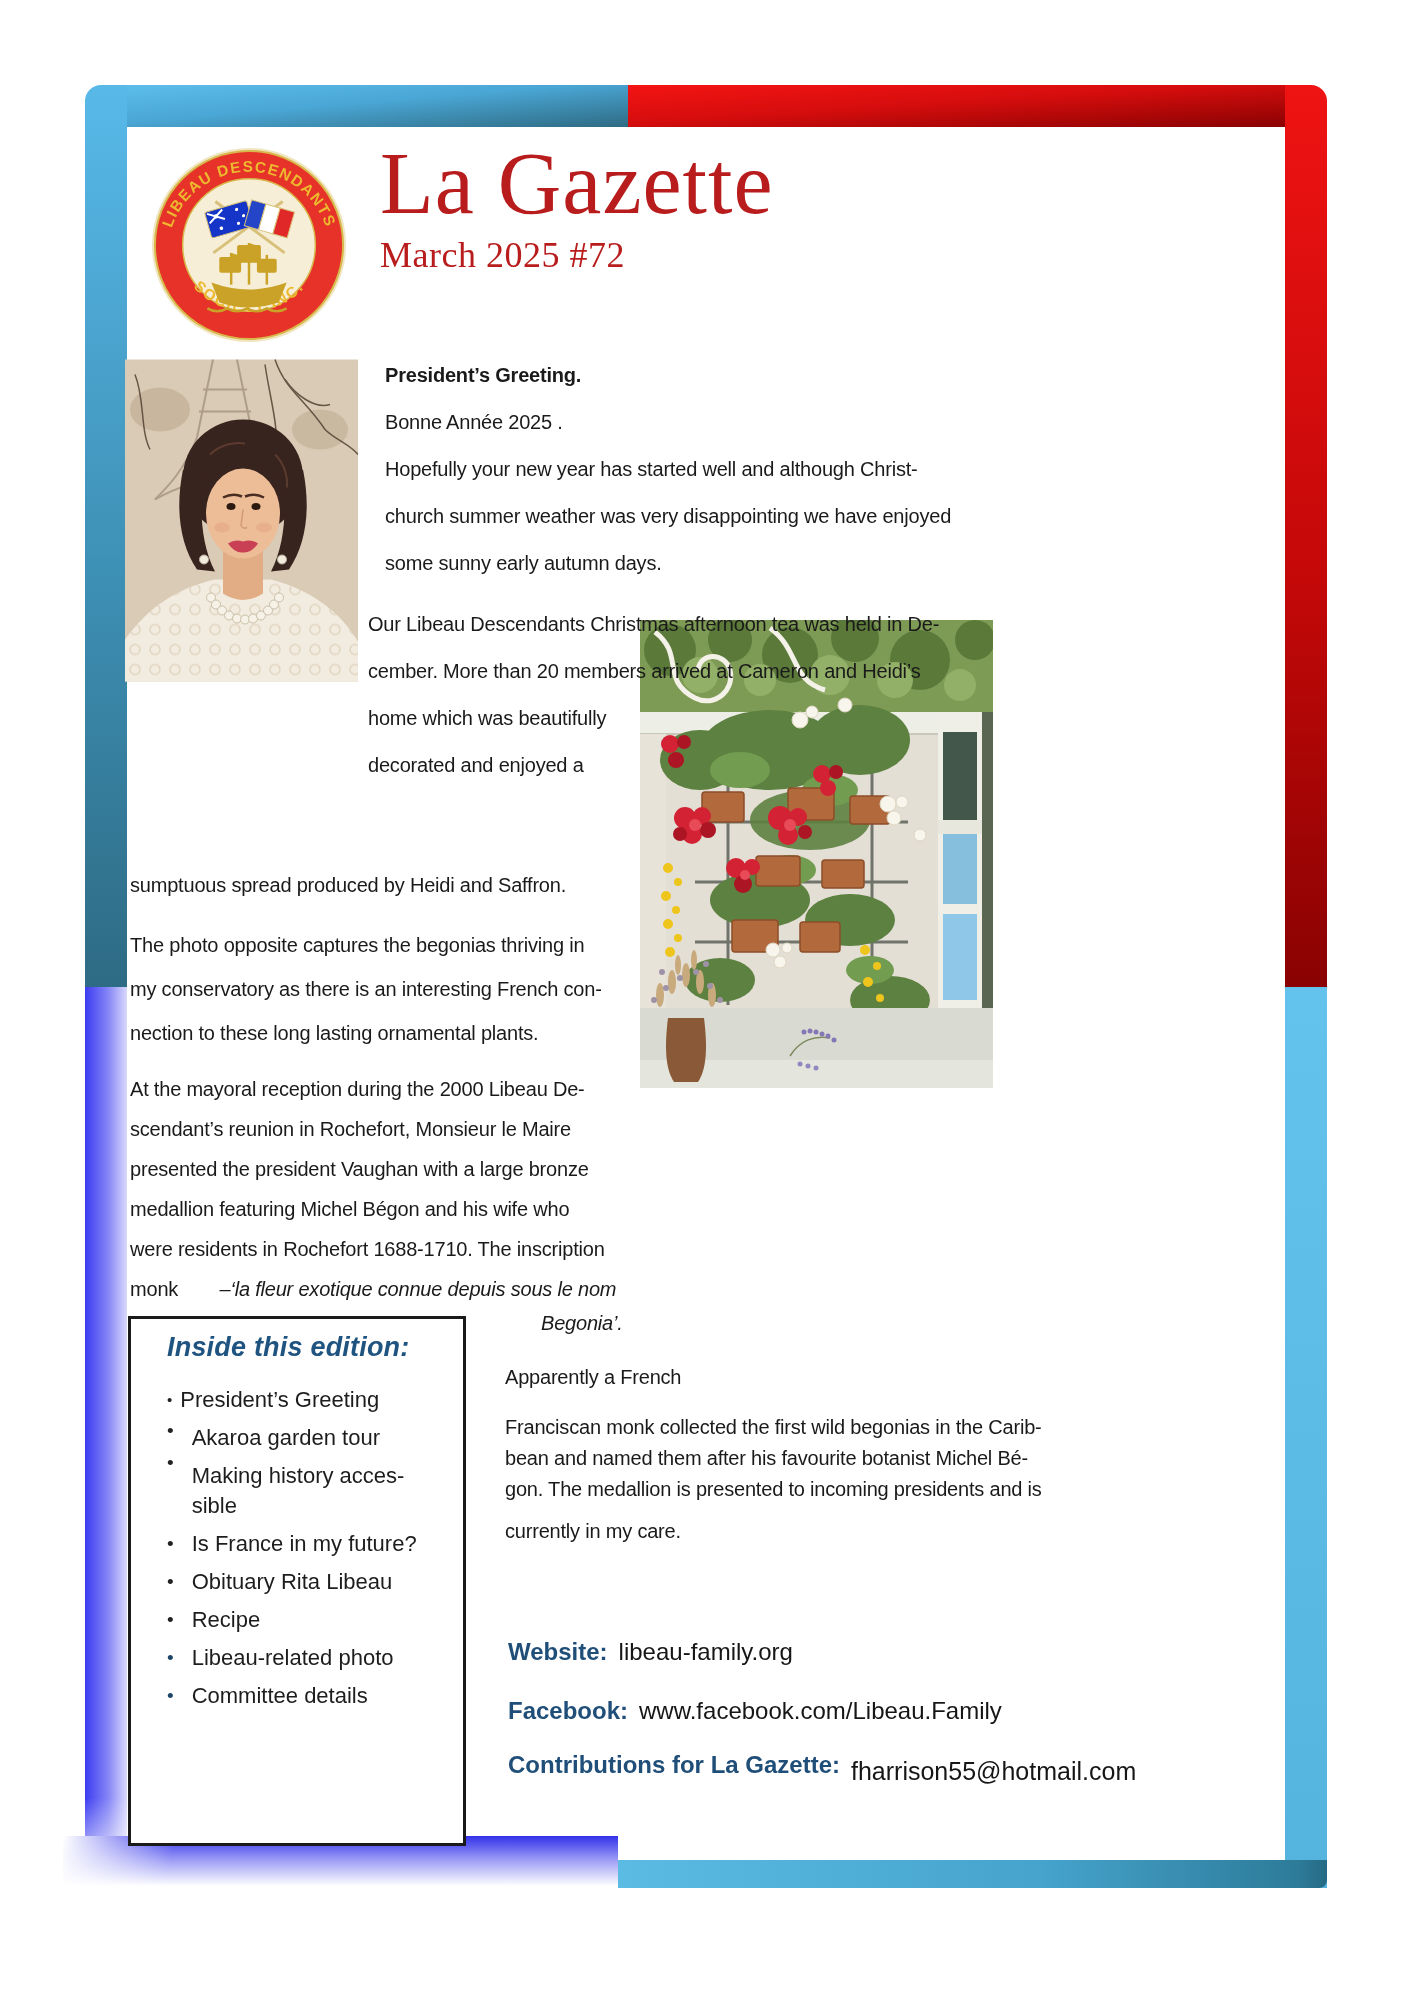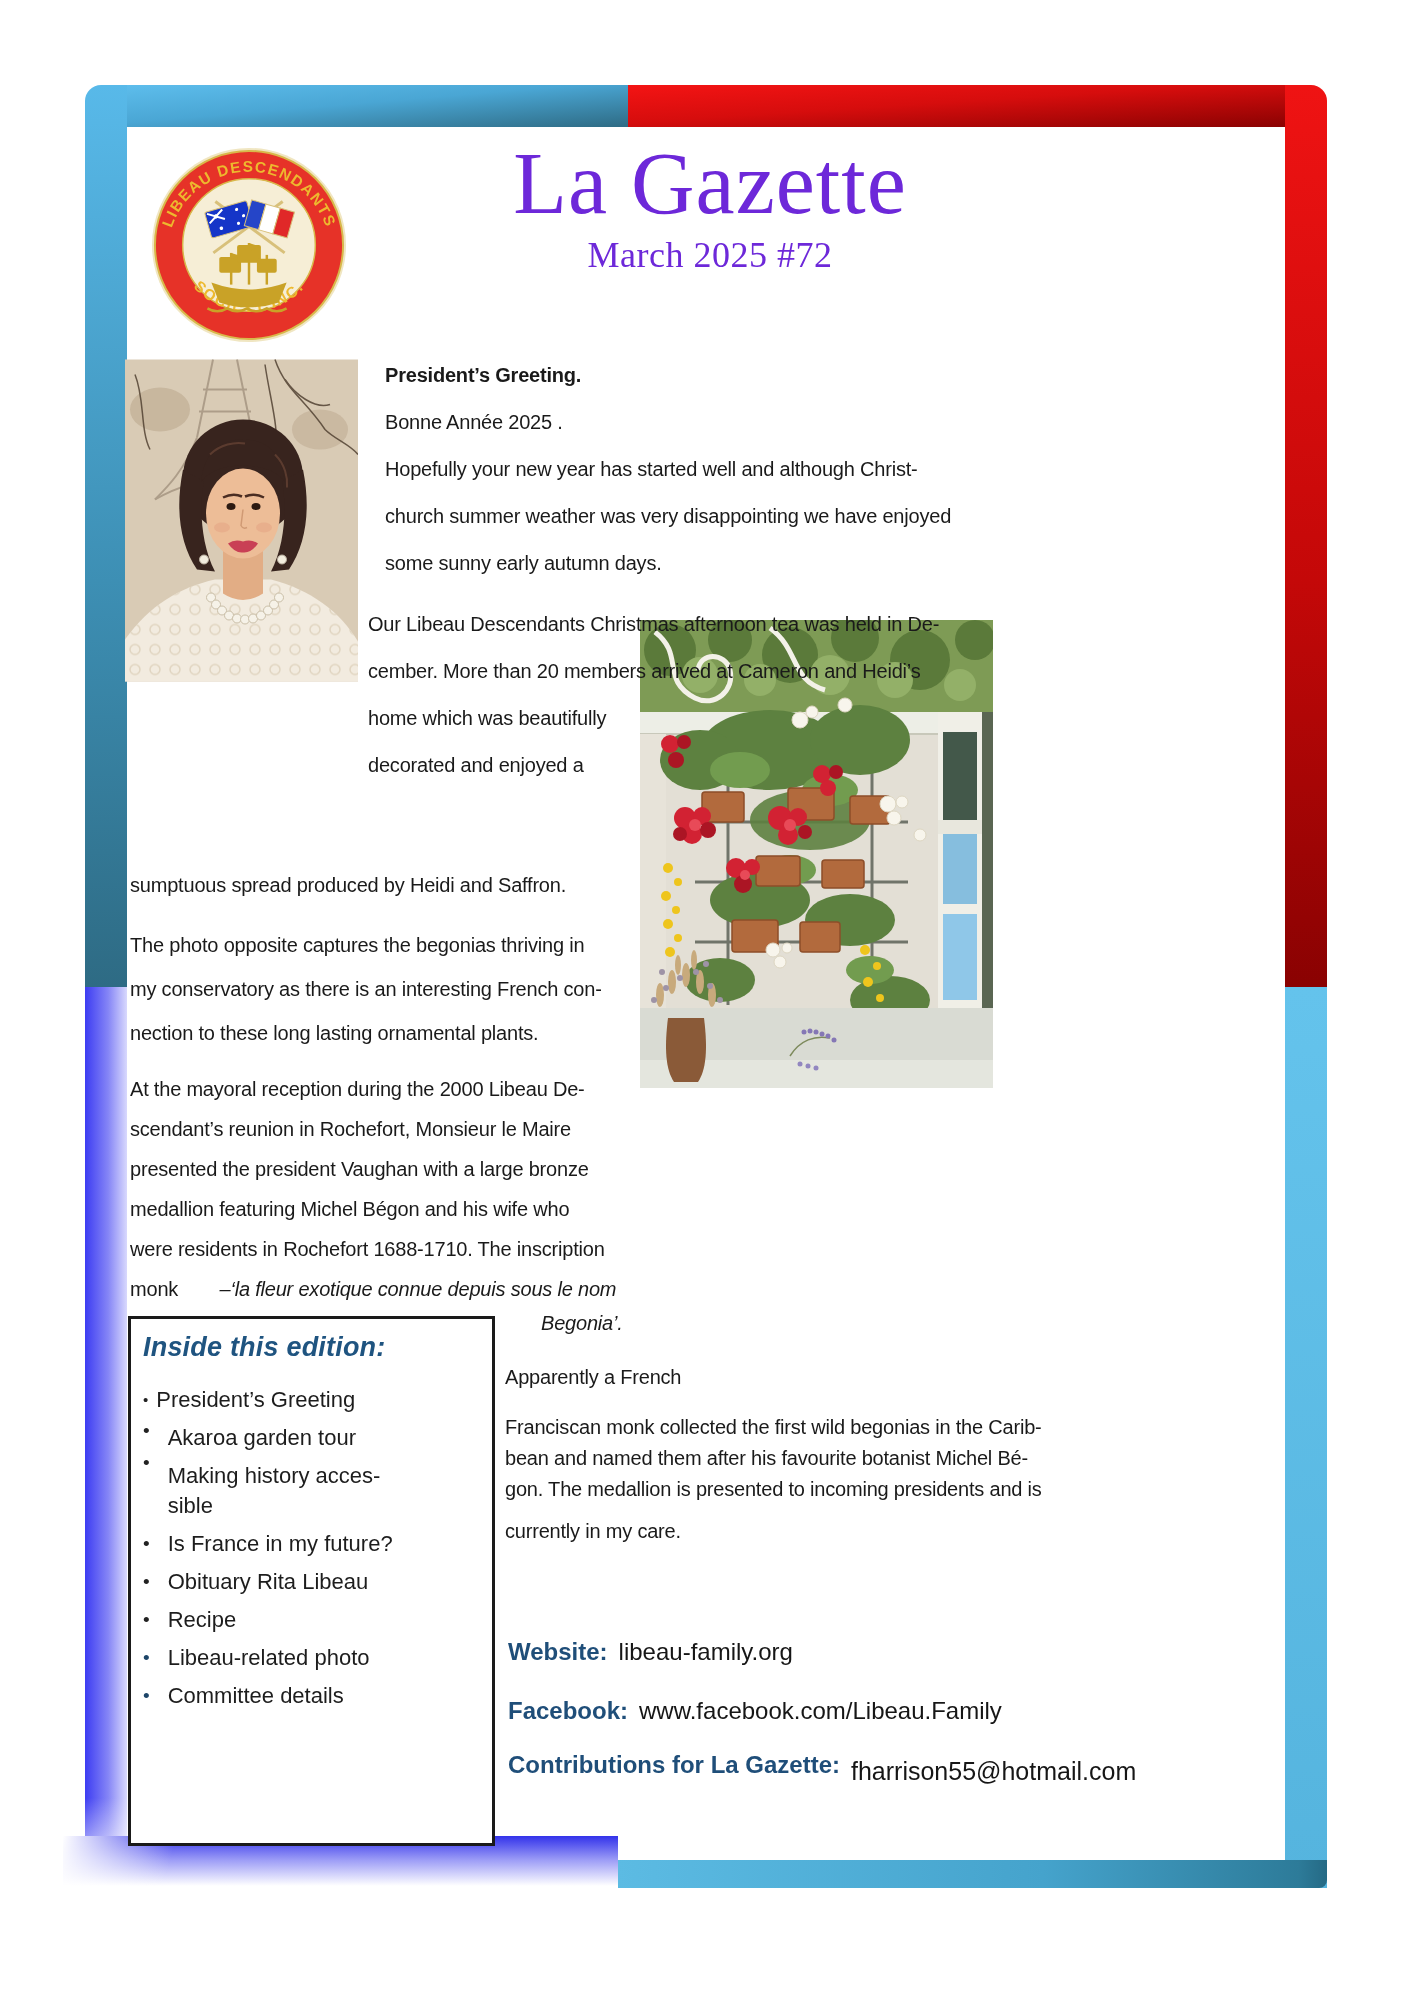--- a/index.html
+++ b/index.html
@@ -20,32 +20,32 @@
     background:linear-gradient(to bottom,rgba(255,255,255,0) 90%,#ffffff 100%),
                linear-gradient(to right,#3c3cf2 0%,#8585f6 55%,#d9d9fd 100%);}
   .bar-right-lblue{left:1285px;top:987px;width:42px;height:901px;
     background:linear-gradient(to bottom,#64c3ec 0%,#55b4de 100%);}
   .band-bottom-left{left:63px;top:1836px;width:555px;height:52px;
     background:linear-gradient(105deg,#ffffff 0%,rgba(255,255,255,0) 20%),
                linear-gradient(to bottom,#3232ea 0%,#9a9af6 45%,#ffffff 96%);}
   .bar-bottom-teal{left:618px;top:1860px;width:709px;height:28px;border-bottom-right-radius:8px;
     background:linear-gradient(to right,#5cbbe3 0%,#45a3cc 60%,#2d7b99 96%,#256a85 100%);}
   
-  .masthead{left:380px;top:138px;width:660px;text-align:center;color:#6d28d9;
+  .masthead{left:380px;top:138px;width:660px;text-align:left;color:#b91c1c;
     font-family:"Liberation Serif","DejaVu Serif",serif;}
   .mh-title{font-size:88px;line-height:1.05;letter-spacing:1px;}
   .mh-issue{font-size:36px;margin-top:4px;letter-spacing:.5px;}
   
   .bt{position:absolute;font-size:20px;letter-spacing:-0.2px;color:#1a1a1a;}
   .pre{white-space:pre-line;}
   .lh47{line-height:47px;} .lh44{line-height:44px;} .lh40{line-height:40px;} .lh30{line-height:31px;}
   .bold{font-weight:bold;} .ital{font-style:italic;margin-left:36px;}
   
-  .inside-box{left:128px;top:1316px;width:367px;height:530px;border:3px solid #1a1a1a;
-    background:#ffffff;box-sizing:border-box;padding:14px 10px 0 12px;}
+  .inside-box{left:128px;top:1316px;width:338px;height:530px;border:3px solid #1a1a1a;
+    background:#ffffff;box-sizing:border-box;padding:14px 10px 0 36px;}
   .box-title{font-style:italic;font-weight:bold;font-size:27px;line-height:1.1;
     color:#1f5480;letter-spacing:.2px;}
   .box-list{margin-top:22px;}
   .li{display:flex;font-size:22px;line-height:30px;margin-bottom:8px;color:#1d1d1d;}
   .blt{flex:0 0 auto;font-size:19px;margin-right:18px;color:#222222;}
   .li0 .blt{font-size:15px;margin-right:8px;}
   .b-up{transform:translateY(-7px);} .b-up2{transform:translateY(-13px);}
   .b-navy{color:#1d4569;}
   
   .contact-row{position:absolute;display:flex;align-items:center;}

